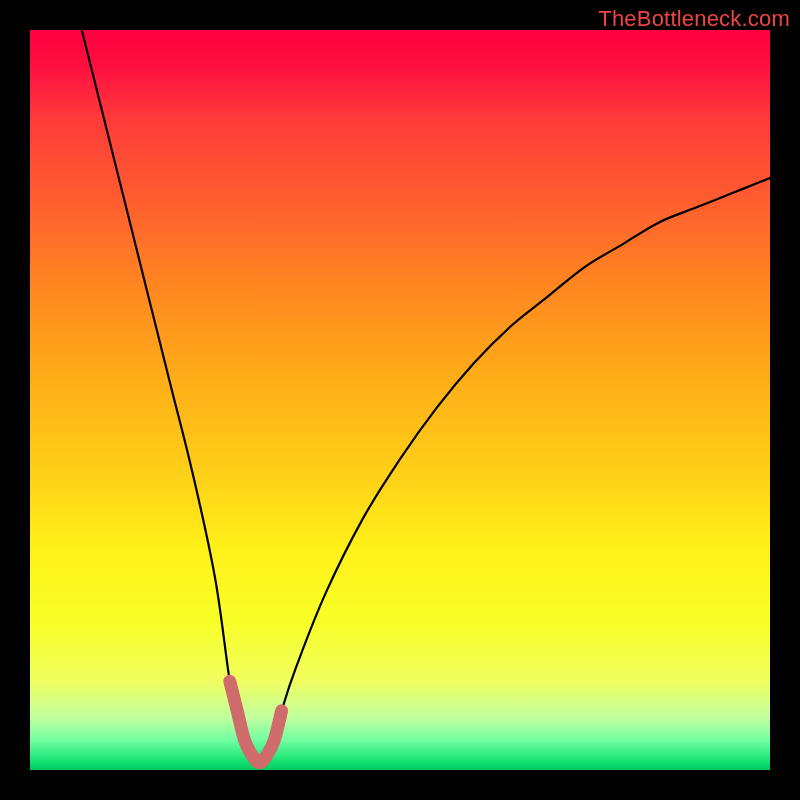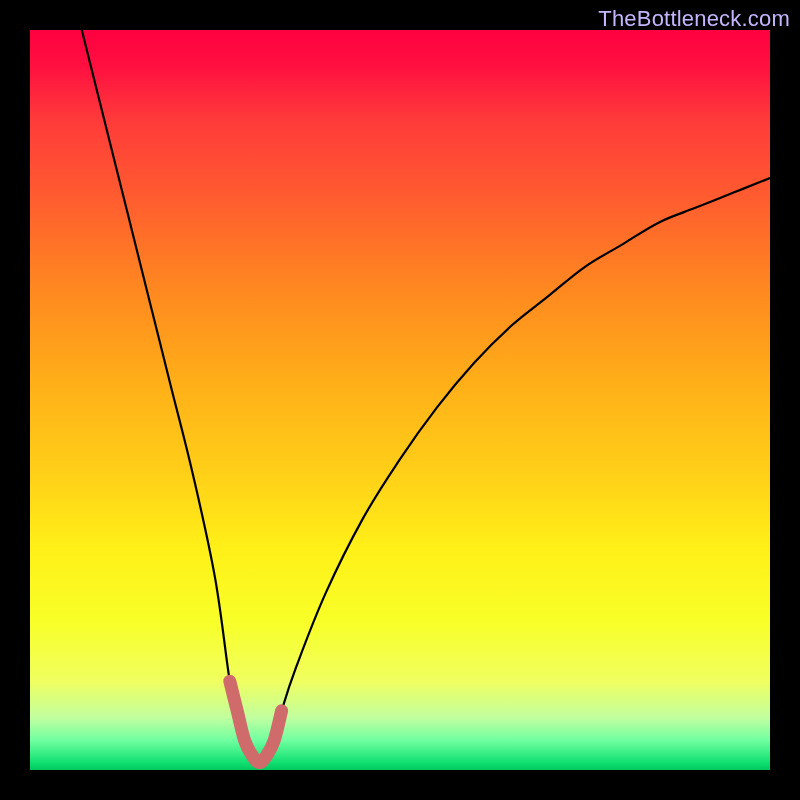--- a/index.html
+++ b/index.html
@@ -40,21 +40,21 @@
       #c0ffa0 93%,
       #70ffa0 96%,
       #10e070 99%,
       #00c860 100%
     );
   }
   .watermark {
     position: absolute;
     top: 6px;
     right: 10px;
-    color: #c4b5fd;
+    color: #ef4444;
     font-size: 22px;
     font-weight: 500;
     letter-spacing: 0.2px;
     z-index: 30;
     user-select: none;
   }
   svg.curve {
     position: absolute;
     left: 0;
     top: 0;

